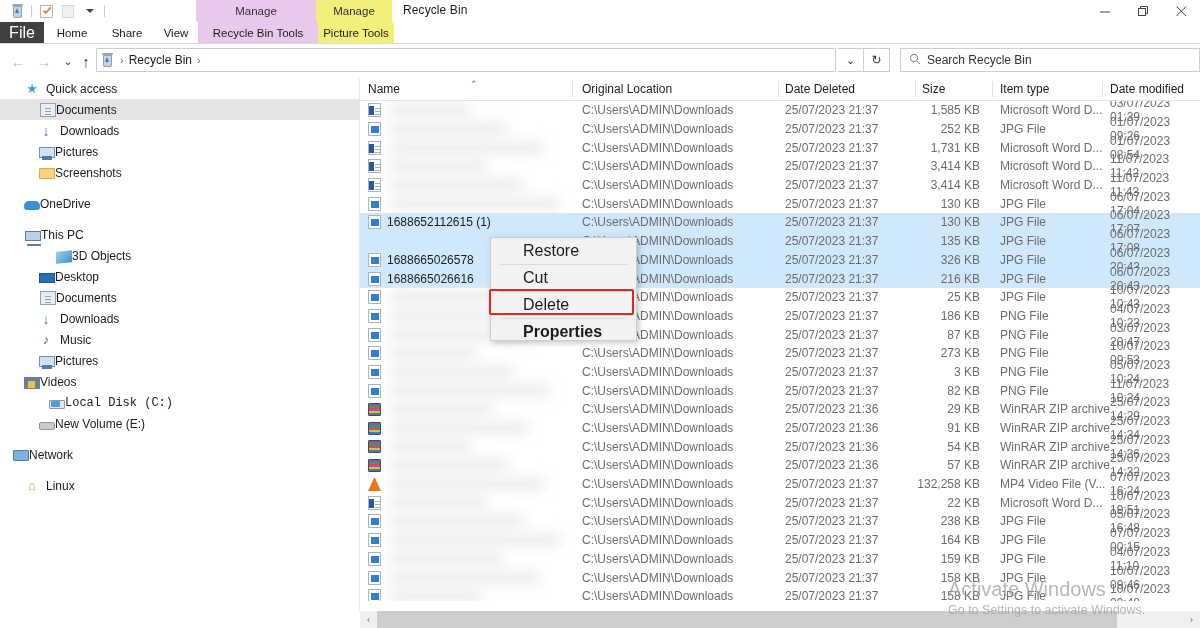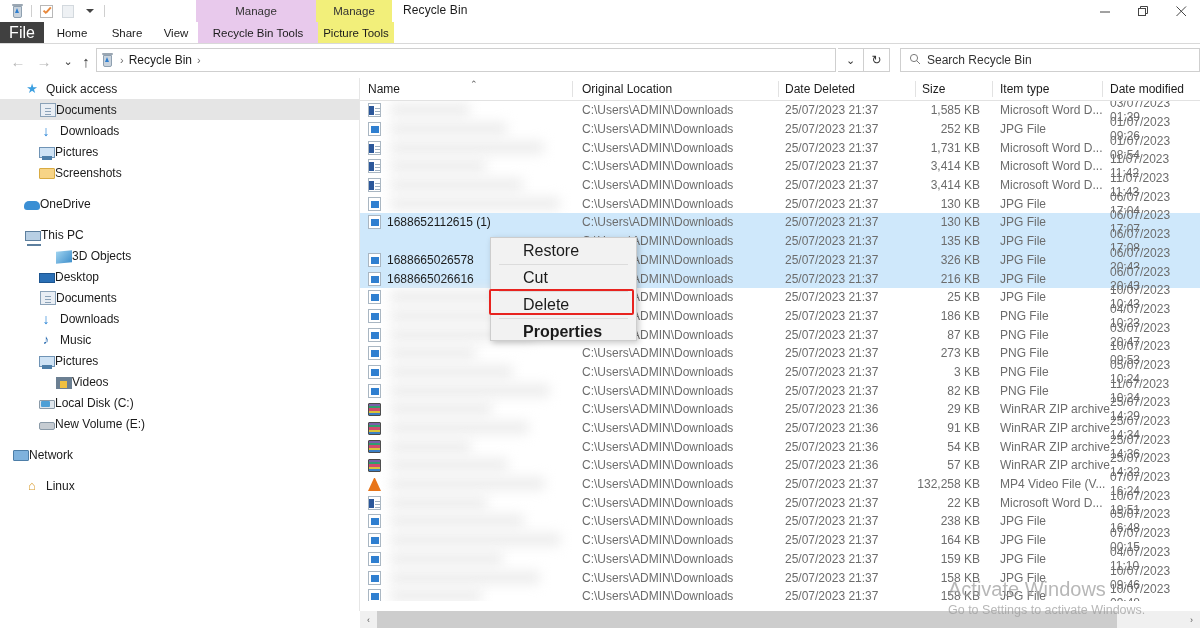--- a/index.html
+++ b/index.html
@@ -328,25 +328,25 @@
         <span>Downloads</span>
       </div>
       <div class="nav-item" style="padding-left: 38px;">
         <span class="nav-ico ico-music">♪</span>
         <span>Music</span>
       </div>
       <div class="nav-item" style="padding-left: 38px;">
         <span class="nav-ico ico-pic"></span>
         <span>Pictures</span>
       </div>
-      <div class="nav-item" style="padding-left: 54px;">
+      <div class="nav-item" style="padding-left: 22px;">
         <span class="nav-ico ico-video"></span>
         <span>Videos</span>
       </div>
-      <div class="nav-item" style="padding-left: 38px;">
+      <div class="nav-item" style="padding-left: 48px; font-family: Liberation Mono, monospace;">
         <span class="nav-ico ico-disk"></span>
         <span>Local Disk (C:)</span>
       </div>
       <div class="nav-item" style="padding-left: 38px;">
         <span class="nav-ico ico-disk2"></span>
         <span>New Volume (E:)</span>
       </div>
       <div class="nav-gap"></div>
       <div class="nav-item" style="padding-left: 12px;">
         <span class="nav-ico ico-net"></span>

